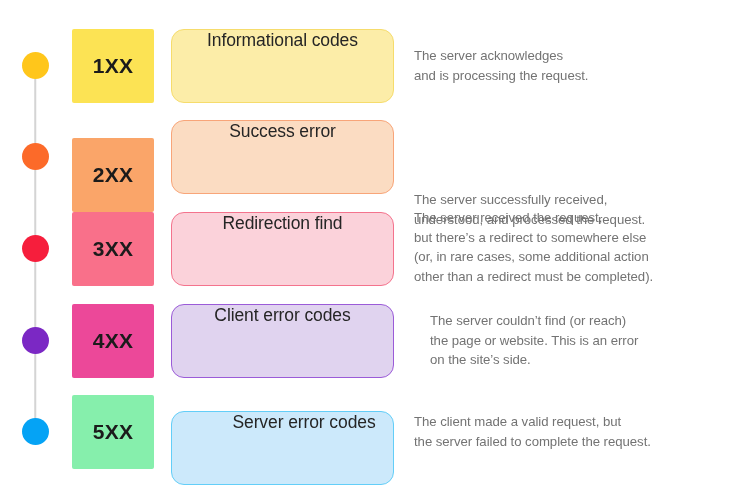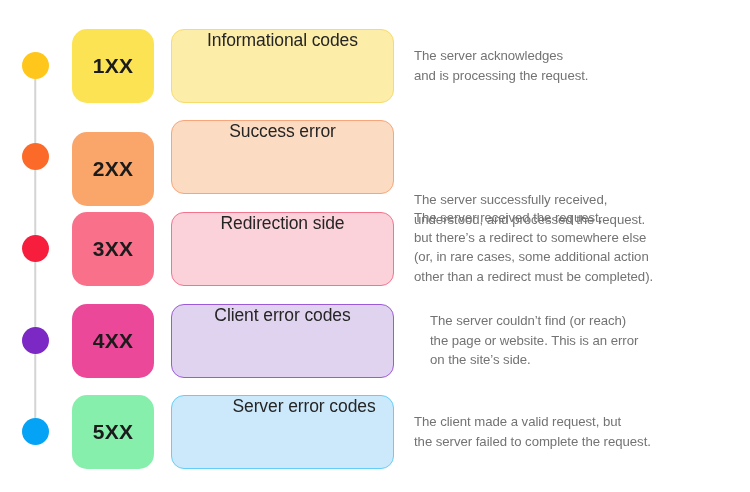--- a/index.html
+++ b/index.html
@@ -43,21 +43,21 @@
     position: absolute;
     left: 0;
     width: 750px;
   }
 
   .code-card {
     position: absolute;
     left: 72px;
     width: 82px;
     height: 74px;
-    border-radius: 15px;
+    border-radius: 2px;
     display: flex;
     align-items: center;
     justify-content: center;
   }
   .code-card .code-text {
     font-size: 21px;
     font-weight: bold;
     color: #1b1b1b;
     letter-spacing: 0.2px;
   }
@@ -106,37 +106,37 @@
     </div>
     <div class="label-card" style="top: 0px; background: rgb(252, 237, 168); border: 1.3px solid rgb(246, 220, 108);">
       <span class="label-text">Informational codes</span>
     </div>
     <div class="desc" style="top:17px;">The server acknowledges
 and is processing the request.</div>
   </div>
 
   <div class="row" style="top:120px;">
     <div class="timeline-dot" style="top: 23px; background: rgb(252, 106, 41);"></div>
-    <div class="code-card" style="top: 12px; background: rgb(250, 165, 105); text-align: right;">
+    <div class="code-card" style="top: 18px; background: rgb(250, 165, 105); text-align: right;">
       <span class="code-text">2XX</span>
     </div>
     <div class="label-card" style="top: 0px; background: rgb(251, 220, 194); border: 1.3px solid rgb(248, 165, 121);">
       <span class="label-text">Success error</span>
     </div>
     <div class="desc" style="top:24px;margin-top:46px;">The server successfully received,
 understood, and processed the request.</div>
   </div>
 
   <div class="row" style="top:212px;">
     <div class="timeline-dot" style="top: 23px; background: rgb(246, 30, 60);"></div>
     <div class="code-card" style="top: 0px; background: rgb(249, 112, 138);">
       <span class="code-text">3XX</span>
     </div>
     <div class="label-card" style="top: 0px; background: rgb(251, 210, 218); border: 1.3px solid rgb(244, 115, 141);">
-      <span class="label-text">Redirection side</span>
+      <span class="label-text">Redirection find</span>
     </div>
     <div class="desc" style="top:-4px;">The server received the request,
 but there’s a redirect to somewhere else
 (or, in rare cases, some additional action
 other than a redirect must be completed).</div>
   </div>
 
   <div class="row" style="top:304px;">
     <div class="timeline-dot" style="top: 23px; background: rgb(123, 40, 196);"></div>
     <div class="code-card" style="top: 0px; background: #ec4899;">
@@ -148,20 +148,20 @@
     <div class="desc" style="top:7px;margin-left:16px;">The server couldn’t find (or reach)
 the page or website. This is an error
 on the site’s side.</div>
   </div>
 
   <div class="row" style="top:395px;">
     <div class="timeline-dot" style="top: 23px; background: rgb(5, 163, 245);"></div>
     <div class="code-card" style="top: 0px; background: #86efac;">
       <span class="code-text">5XX</span>
     </div>
-    <div class="label-card" style="top: 0px; background: rgb(204, 233, 251); border: 1.3px solid rgb(99, 206, 248); padding-left: 43px;">
+    <div class="label-card" style="top: 16px; background: rgb(204, 233, 251); border: 1.3px solid rgb(99, 206, 248); padding-left: 43px;">
       <span class="label-text">Server error codes</span>
     </div>
     <div class="desc" style="top:17px;">The client made a valid request, but
 the server failed to complete the request.</div>
   </div>
 
 </div>
 
 </body></html>

